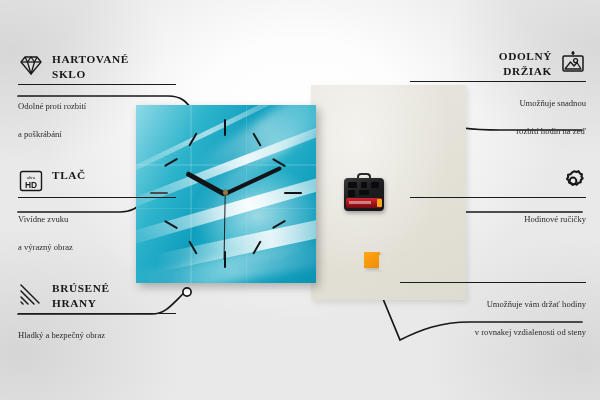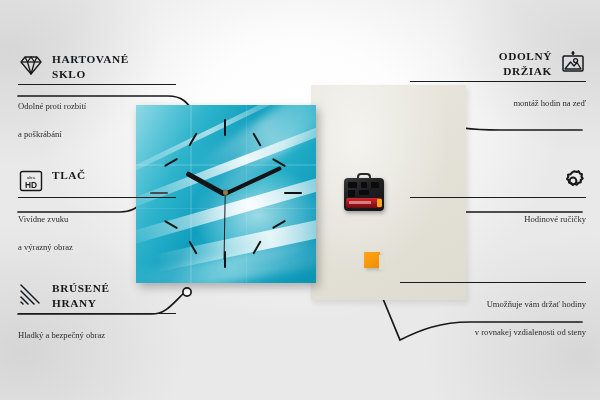--- a/index.html
+++ b/index.html
@@ -286,21 +286,22 @@
         <svg viewBox="0 0 26 26">
           <path d="M13 2 L13 6" stroke="#17181a" stroke-width="1.2" fill="none"></path>
           <circle cx="13" cy="4" r="1.6" fill="#17181a"></circle>
           <rect x="3" y="7" width="20" height="15" rx="1.2" fill="none" stroke="#17181a" stroke-width="1.5"></rect>
           <path d="M5 20 L10.5 13 L14 17 L17 13.5 L21 20 Z" fill="none" stroke="#17181a" stroke-width="1.3" stroke-linejoin="round"></path>
           <circle cx="15.6" cy="11.6" r="2" fill="none" stroke="#17181a" stroke-width="1.3"></circle>
         </svg>
       </span>
     </div>
     <div class="rule"></div>
-    <div class="sub">montáž hodin na zeď</div>
+    <div class="sub">Umožňuje snadnou</div>
+    <div class="sub">rozbití hodin na zeď</div>
   </div>
 
   <div class="callout right" id="co-mech">
     <div class="head">
       <span class="icon">
         <svg viewBox="0 0 26 26">
           <g fill="none" stroke="#17181a" stroke-width="2.1" stroke-linejoin="round">
             <path d="M13 3.2 l2.6 .45 1.9-1.0 1.6 2.1 2.1 .5 -.25 2.6 1.4 1.6 -1.75 1.9 .2 2.15 -2.45 .95 -1.1 1.85 -2.3-.6 -1.9 1.25 -1.6-1.75 -2.15-.1 -.6-2.35 -1.85-1.1 .95-2.1 -.35-2.15 2.25-.75 1.35-1.8 Z" transform="rotate(6 13 13)"></path>
           </g>
           <circle cx="13" cy="13" r="3.4" fill="none" stroke="#17181a" stroke-width="2"></circle>

